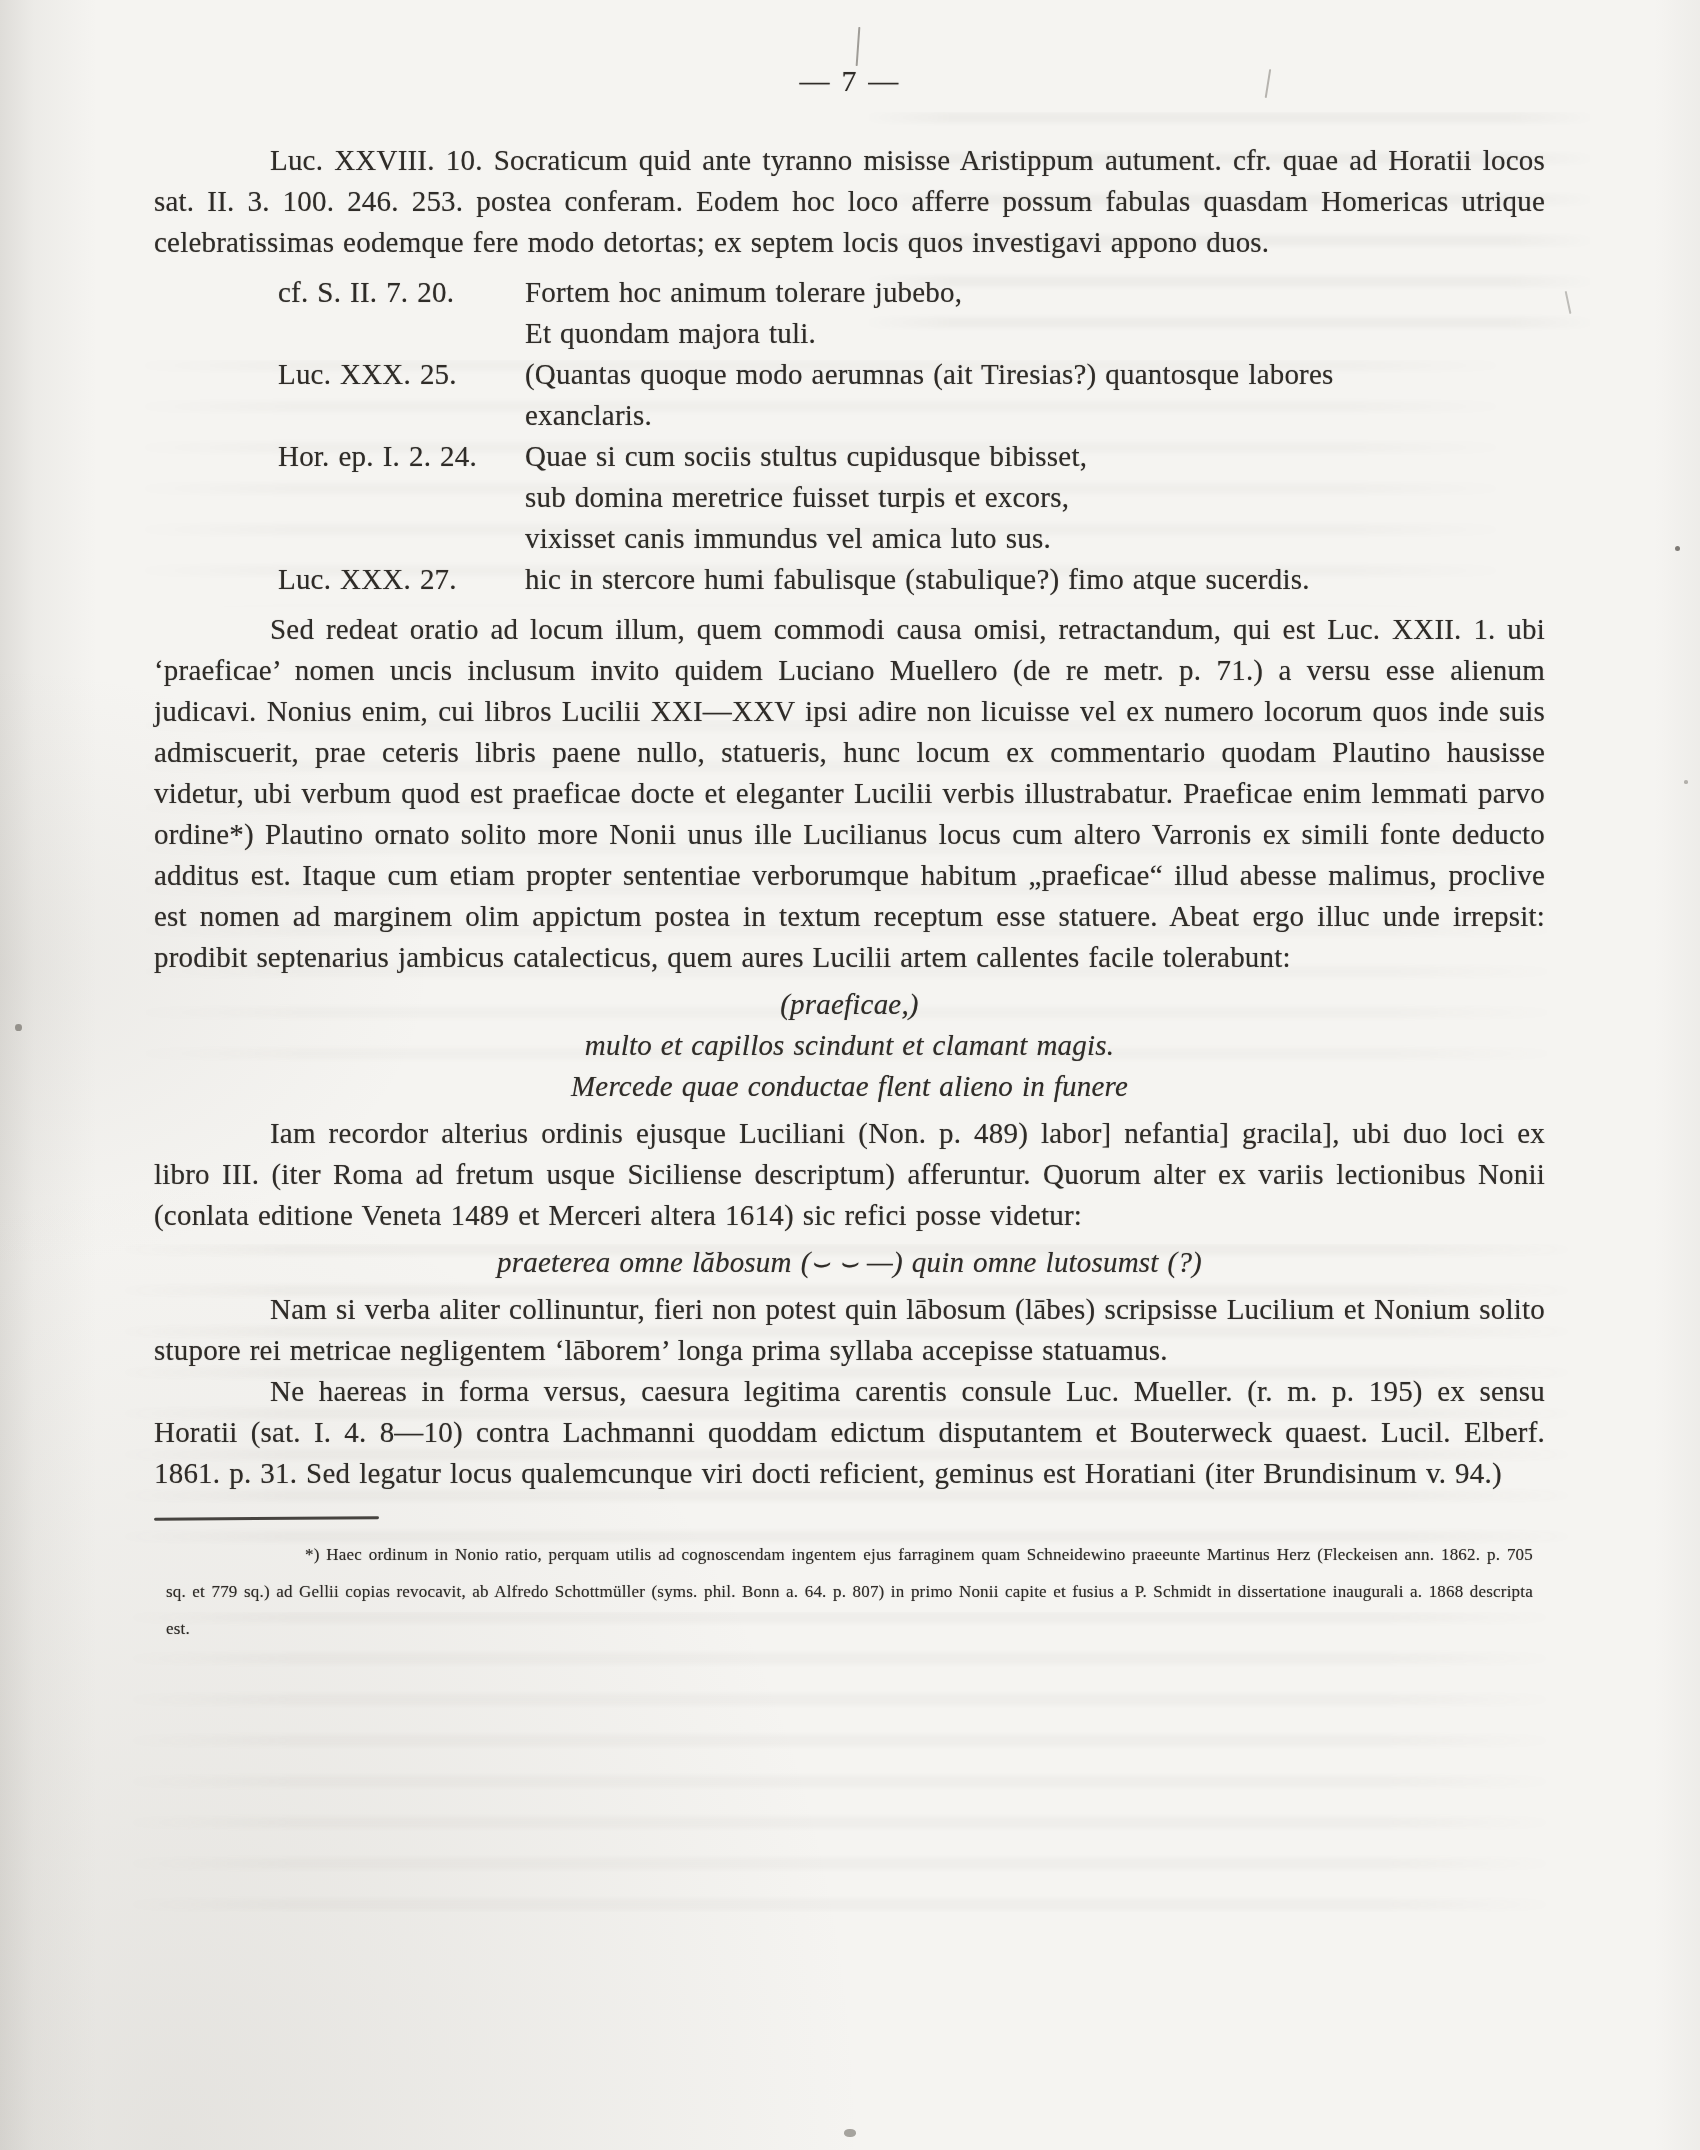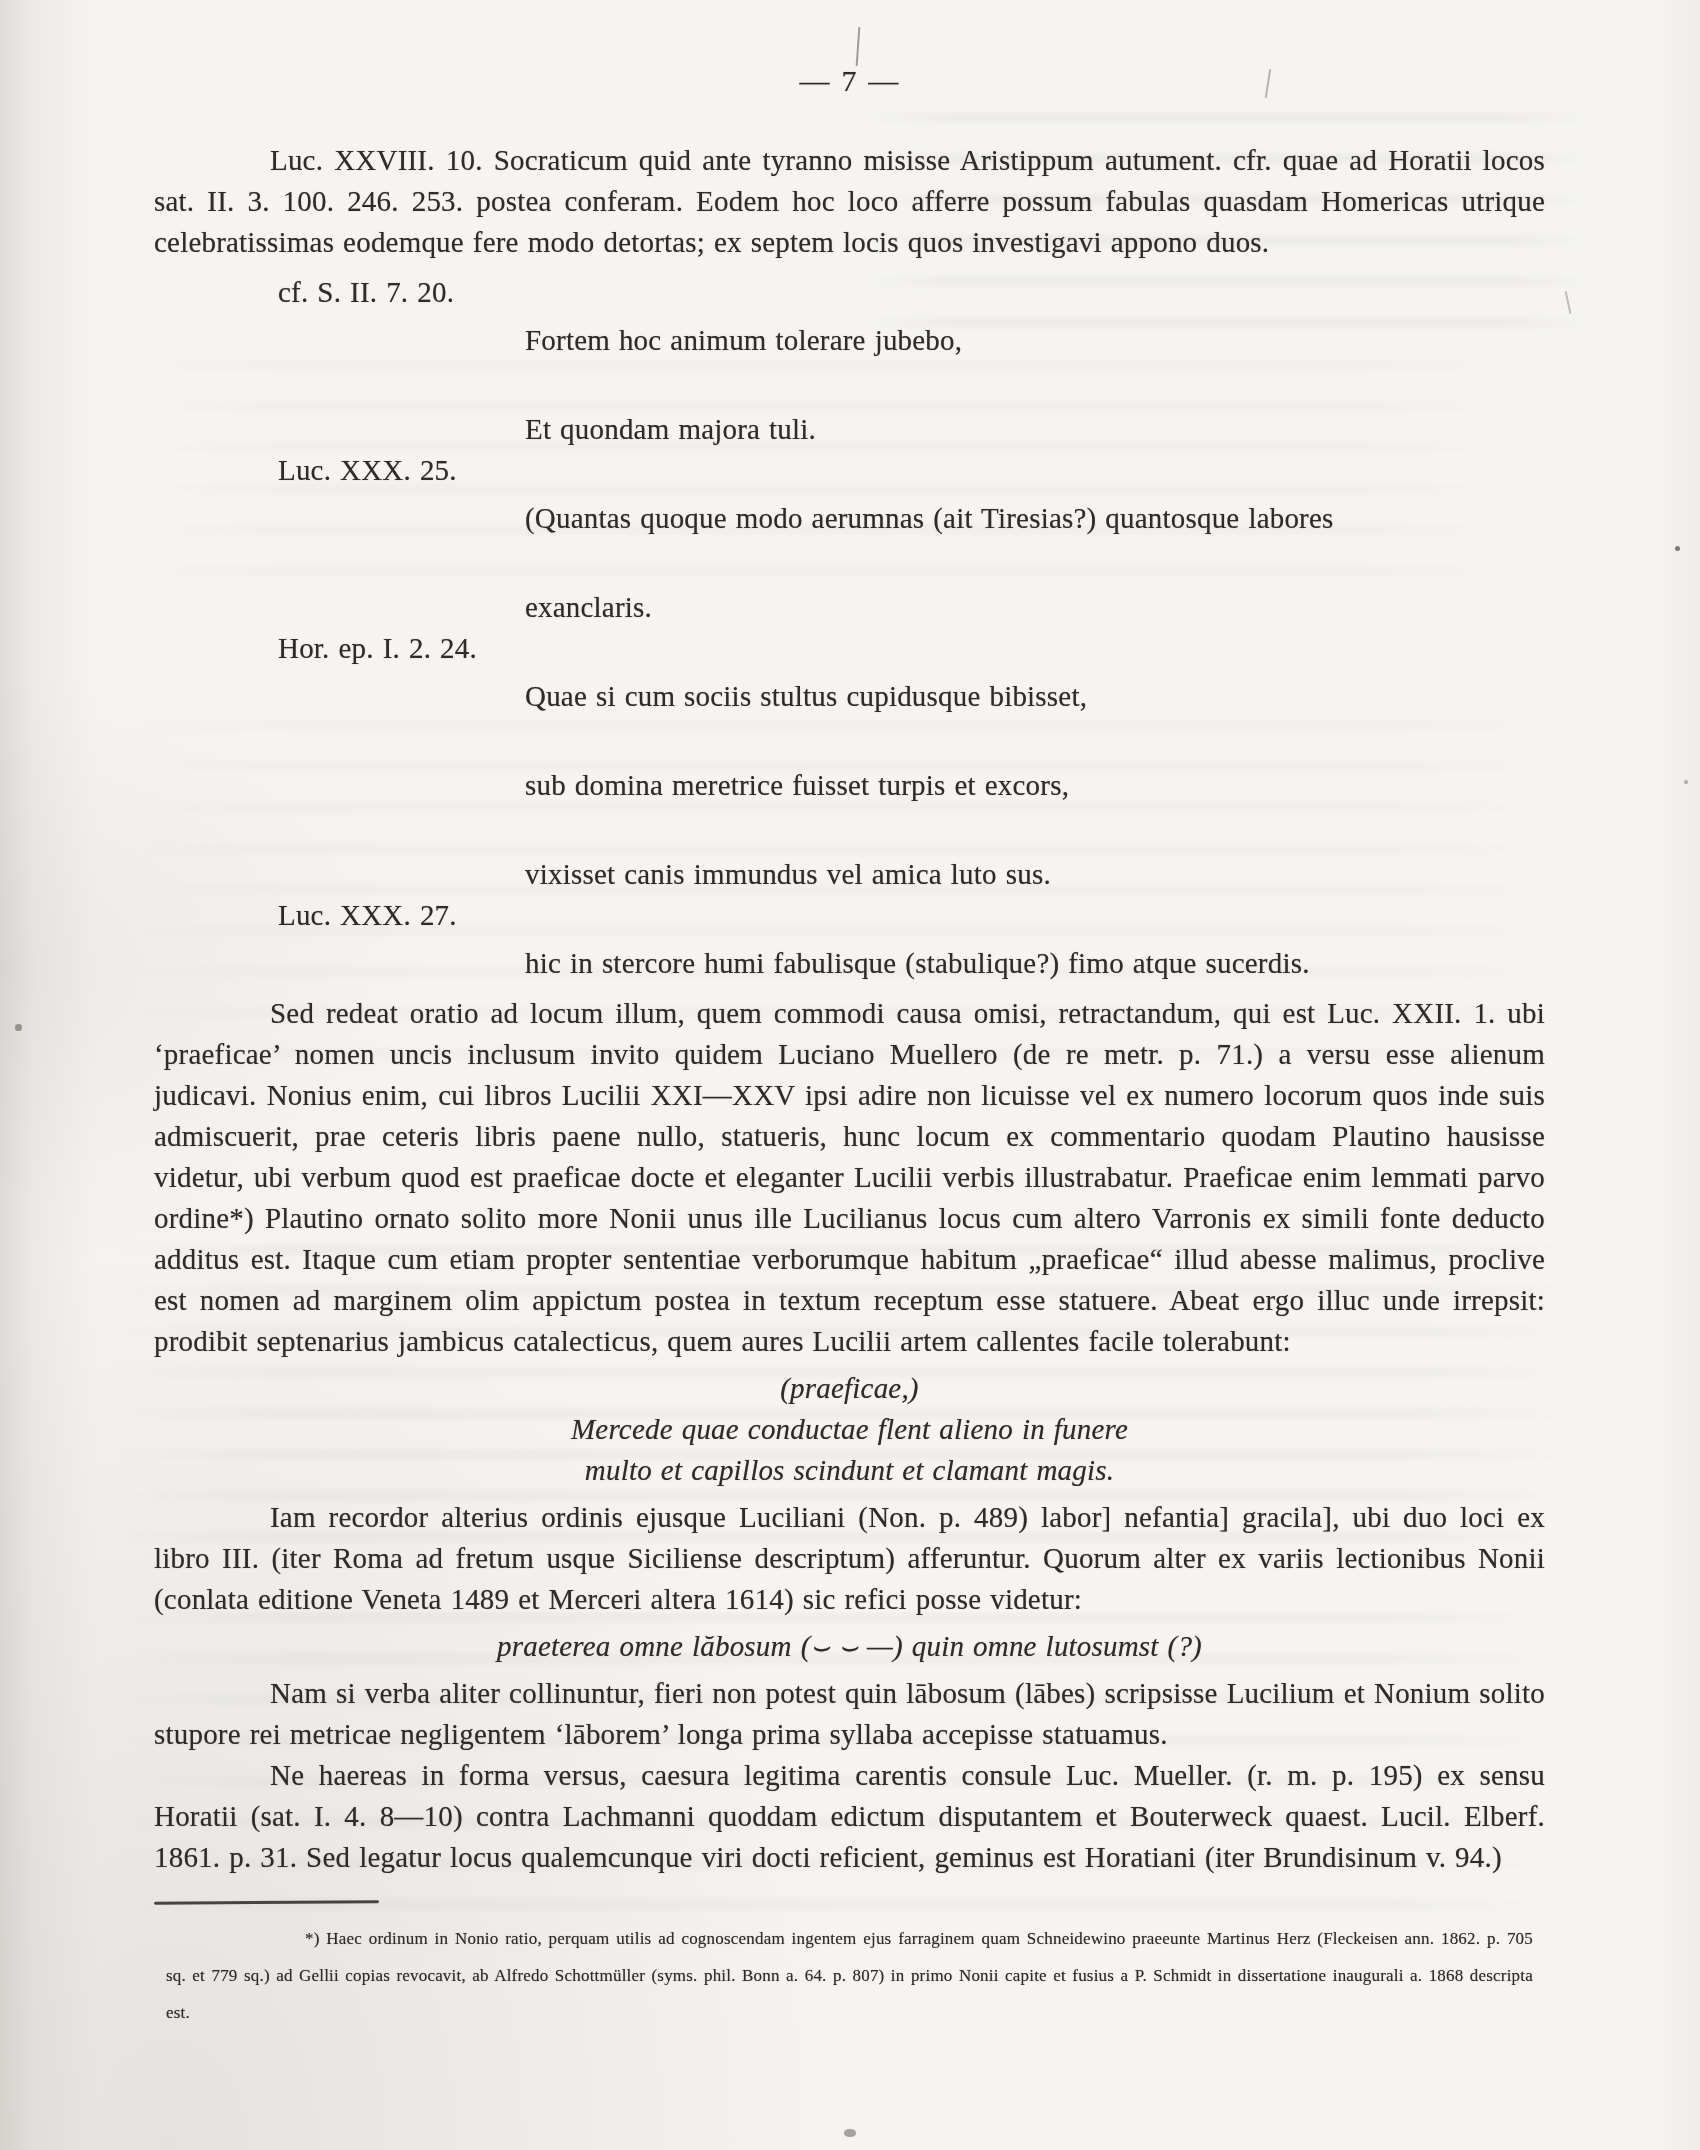--- a/index.html
+++ b/index.html
@@ -67,21 +67,21 @@
     letter-spacing: 0.2px;
     word-spacing: 1.5px;
     text-shadow: 0 0 0.9px rgba(47,44,40,0.5);
   }
 
   .para { margin: 0; text-align: justify; text-indent: 116px; }
 
   .quote { margin: 9px 0 9px 124px; }
   .q-row { display: flex; }
   .q-label { flex: 0 0 247px; }
-  .q-verse { flex: 1 1 auto; margin-top: 48px; }
+  .q-verse { flex: 1 1 auto; }
 
   .verse { margin: 6px 0; text-align: center; font-style: italic; }
   .vline { min-height: 41px; }
 
   .fn-rule {
     width: 225px; height: 3px;
     background: #474440;
     margin: 22.5px 0 16.5px 0;
     transform: rotate(-0.35deg);
     border-radius: 1.5px;
@@ -151,22 +151,22 @@
       <div class="q-row">
         <span class="q-label">Luc. XXX. 27.</span>
         <span class="q-verse">hic in stercore humi fabulisque (stabulique?) fimo atque sucerdis.</span>
       </div>
     </div>
 
     <p class="para">Sed redeat oratio ad locum illum, quem commodi causa omisi, retractandum, qui est Luc. XXII. 1. ubi ‘praeficae’ nomen uncis inclusum invito quidem Luciano Muellero (de re metr. p. 71.) a versu esse alienum judicavi. Nonius enim, cui libros Lucilii XXI—XXV ipsi adire non licuisse vel ex numero locorum quos inde suis admiscuerit, prae ceteris libris paene nullo, statueris, hunc locum ex commentario quodam Plautino hausisse videtur, ubi verbum quod est praeficae docte et eleganter Lucilii verbis illustrabatur. Praeficae enim lemmati parvo ordine*) Plautino ornato solito more Nonii unus ille Lucilianus locus cum altero Varronis ex simili fonte deducto additus est. Itaque cum etiam propter sententiae verborumque habitum „praeficae“ illud abesse malimus, proclive est nomen ad marginem olim appictum postea in textum receptum esse statuere. Abeat ergo illuc unde irrepsit: prodibit septenarius jambicus catalecticus, quem aures Lucilii artem callentes facile tolerabunt:</p>
 
     <div class="verse">
       <div class="vline">(praeficae,)</div>
+      <div class="vline">multo et capillos scindunt et clamant magis.</div>
       <div class="vline">Mercede quae conductae flent alieno in funere</div>
-      <div class="vline">multo et capillos scindunt et clamant magis.</div>
     </div>
 
     <p class="para">Iam recordor alterius ordinis ejusque Luciliani (Non. p. 489) labor] nefantia] gracila], ubi duo loci ex libro III. (iter Roma ad fretum usque Siciliense descriptum) afferuntur. Quorum alter ex variis lectionibus Nonii (conlata editione Veneta 1489 et Merceri altera 1614) sic refici posse videtur:</p>
 
     <div class="verse">
       <div class="vline">praeterea omne lăbosum (⌣ ⌣ —) quin omne lutosumst (?)</div>
     </div>
 
     <p class="para">Nam si verba aliter collinuntur, fieri non potest quin lābosum (lābes) scripsisse Lucilium et Nonium solito stupore rei metricae negligentem ‘lāborem’ longa prima syllaba accepisse statuamus.</p>
 

